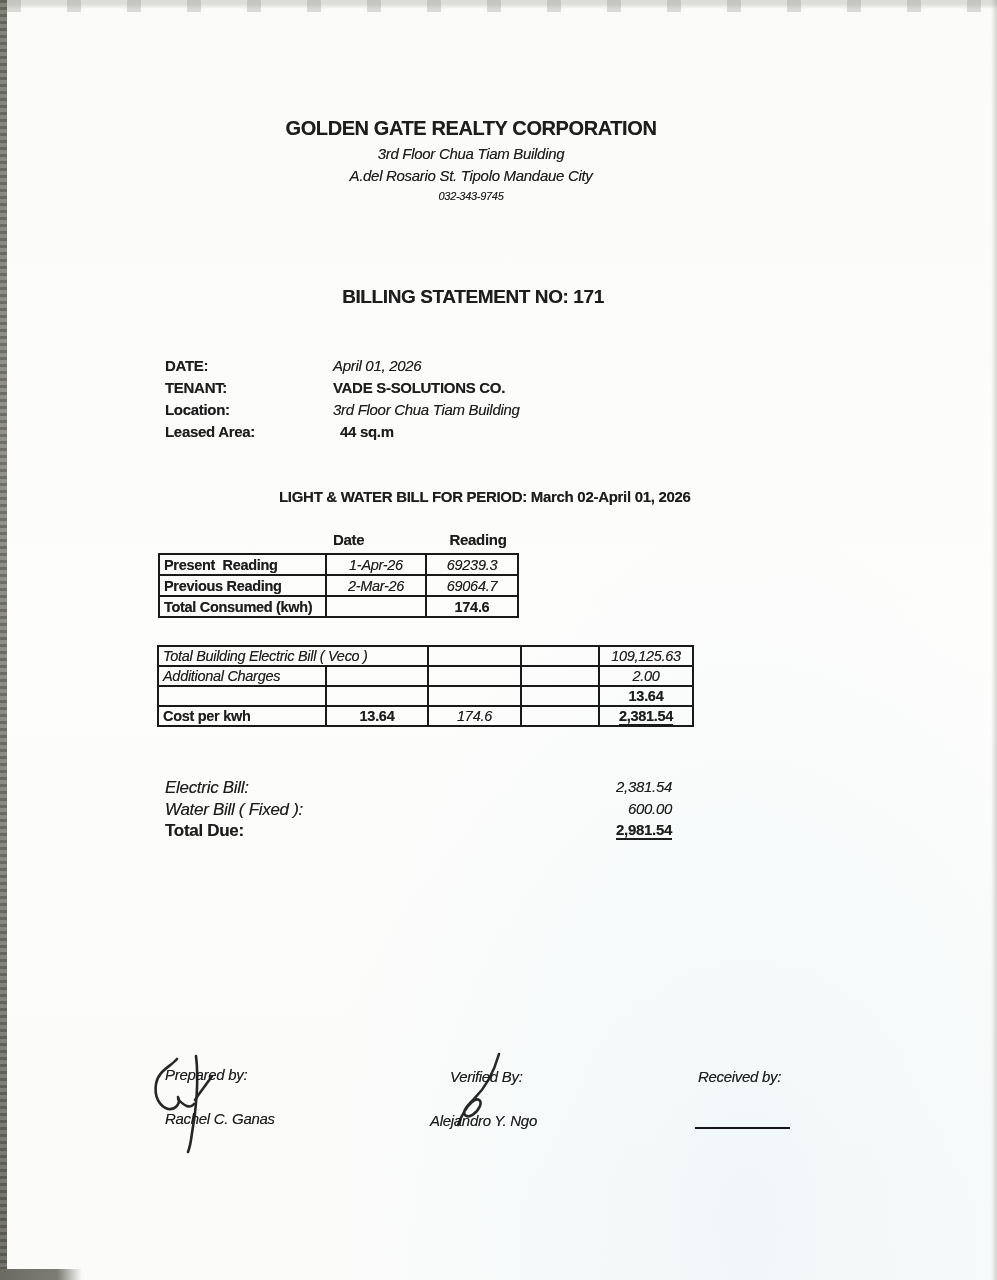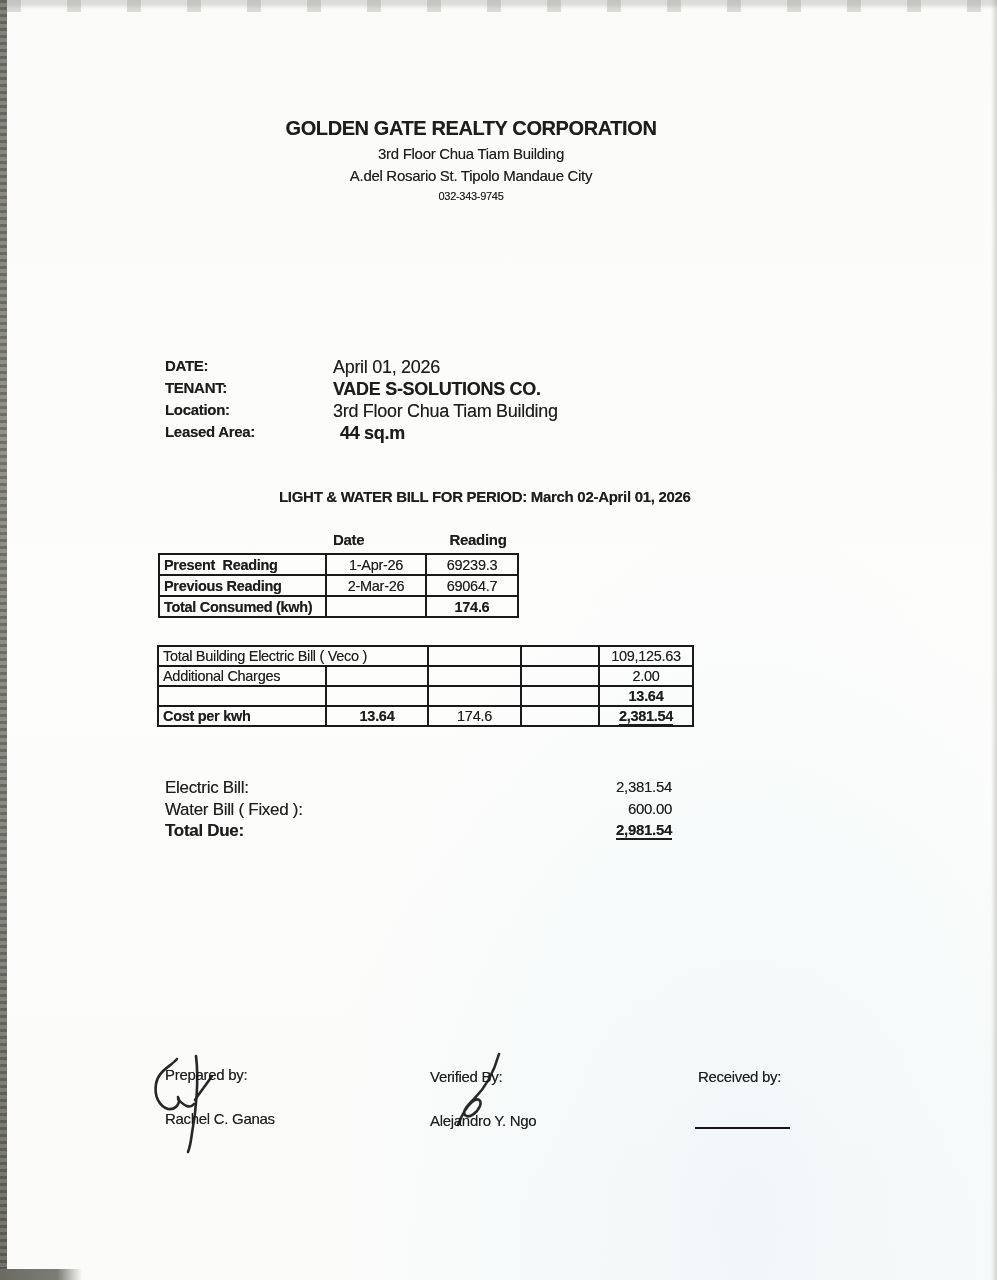--- a/index.html
+++ b/index.html
@@ -7,21 +7,21 @@
     position:relative; width:997px; height:1280px; overflow:hidden;
     background:
       radial-gradient(ellipse at 75% 95%, rgba(210,235,245,.25) 0%, rgba(210,235,245,0) 40%),
       linear-gradient(180deg,#fbfbf9 0%,#fdfdfc 50%,#fbfbfa 100%);
     font-family:"Liberation Sans", sans-serif;
     color:#1d1d1d;
   }
   .abs{position:absolute;}
   .tx{letter-spacing:-0.3px; text-shadow:0 0 .5px rgba(25,25,25,.55); white-space:nowrap;}
   .b{font-weight:700;}
-  .n{font-weight:400;}
+  .n{font-weight:400;font-style:italic;}
   
   .edge-left{
     left:0; top:0; width:7px; height:1280px;
     background:
       repeating-linear-gradient(180deg, rgba(40,40,35,.35) 0 3px, rgba(120,120,112,.15) 3px 7px),
       linear-gradient(180deg,#84847d 0%, #97978f 35%, #8b8b84 70%, #72726a 100%);
   }
   .edge-top{
     left:7px; top:0; width:990px; height:12px; opacity:.55; filter:blur(.7px);
     background:
@@ -32,21 +32,21 @@
   .edge-right{left:991px; top:0; width:6px; height:1280px; background:linear-gradient(90deg, rgba(0,0,0,0), rgba(140,140,132,.35));}
   
   .hdr-wrap{left:0; top:0; width:942px; text-align:center;}
   .company{top:117px; font-size:20px; line-height:23px; letter-spacing:-0.4px;}
   .addr1{top:145px; font-size:15px;}
   .addr2{top:167px; font-size:15px;}
   .phone{top:190px; font-size:11px;}
   .stmt-wrap{left:0; top:286px; width:946px; text-align:center; font-size:19px; letter-spacing:-0.4px;}
   
   .info-label{left:165px; font-size:15px;text-align:right;}
-  .info-value{left:333px; font-size:18px;}
+  .info-value{left:333px; font-size:15px;}
   .period{left:279px; top:488px; font-size:15px;}
   
   table{border-collapse:collapse; table-layout:fixed;}
   .t1{left:158px; top:553px; width:359px;}
   .t2{left:157px; top:645px; width:535px;}
   td{border:2px solid #1a1a1a; font-size:14.5px; letter-spacing:-0.3px; text-shadow:0 0 .5px rgba(25,25,25,.55); padding:0 4px; overflow:hidden; white-space:pre;}
   .t1 td{height:19px;}
   .t2 td{height:18px;}
   .lab{text-align:left;}
   .cen{text-align:center;}
@@ -69,20 +69,21 @@
   <div class="abs edge-left"></div>
   <div class="abs edge-top"></div>
   <div class="abs corner-bl"></div>
   <div class="abs edge-right"></div>
 
   <div class="abs hdr-wrap company tx b">GOLDEN GATE REALTY CORPORATION</div>
   <div class="abs hdr-wrap addr1 tx n">3rd Floor Chua Tiam Building</div>
   <div class="abs hdr-wrap addr2 tx n">A.del Rosario St. Tipolo Mandaue City</div>
   <div class="abs hdr-wrap phone tx n">032-343-9745</div>
 
+  <div class="abs stmt-wrap tx b">BILLING STATEMENT NO: 171</div>
 
   <div class="abs info-label tx b" style="top:357px">DATE:</div>
   <div class="abs info-value tx n" style="top:357px">April 01, 2026</div>
   <div class="abs info-label tx b" style="top:379px">TENANT:</div>
   <div class="abs info-value tx b" style="top:379px">VADE S-SOLUTIONS CO.</div>
   <div class="abs info-label tx b" style="top:401px">Location:</div>
   <div class="abs info-value tx n" style="top:401px">3rd Floor Chua Tiam Building</div>
   <div class="abs info-label tx b" style="top:423px">Leased Area:</div>
   <div class="abs info-value tx b" style="top:423px; left:340px">44 sq.m</div>
 
@@ -159,21 +160,21 @@
 
   <div class="abs sum-label tx n" style="top:778px">Electric Bill:</div>
   <div class="abs sum-value tx n" style="top:778px">2,381.54</div>
   <div class="abs sum-label tx n" style="top:800px">Water Bill ( Fixed ):</div>
   <div class="abs sum-value tx n" style="top:800px">600.00</div>
   <div class="abs sum-label tx b" style="top:821px">Total Due:</div>
   <div class="abs sum-value tx b underl" style="top:821px">2,981.54</div>
 
   <div class="abs sig-label tx n" style="left:165px; top:1066px">Prepared by:</div>
   <div class="abs sig-name  tx n" style="left:165px; top:1110px">Rachel C. Ganas</div>
-  <div class="abs sig-label tx n" style="left:430px; top:1068px">Verified By:</div>
+  <div class="abs sig-label tx n" style="left:450px; top:1068px">Verified By:</div>
   <div class="abs sig-name  tx n" style="left:430px; top:1112px">Alejandro Y. Ngo</div>
   <div class="abs sig-label tx n" style="left:698px; top:1068px">Received by:</div>
   <div class="abs recv-line"></div>
 
   <svg class="abs sig-svg" viewBox="0 0 997 1280">
     <g fill="none" stroke="#161616" stroke-width="2.6" stroke-linecap="round" opacity="0.92">
       <path d="M 177 1059 C 170 1067, 158 1071, 156 1084 C 154 1096, 159 1106, 168 1109 C 176 1110, 181 1103, 178 1097"></path>
       <path d="M 178 1099 C 184 1106, 190 1109, 194 1104"></path>
       <path d="M 196 1056 C 199 1080, 196 1112, 192 1133 C 191 1141, 190 1147, 188 1152"></path>
       <path d="M 212 1076 C 206 1085, 200 1092, 195 1100"></path>

